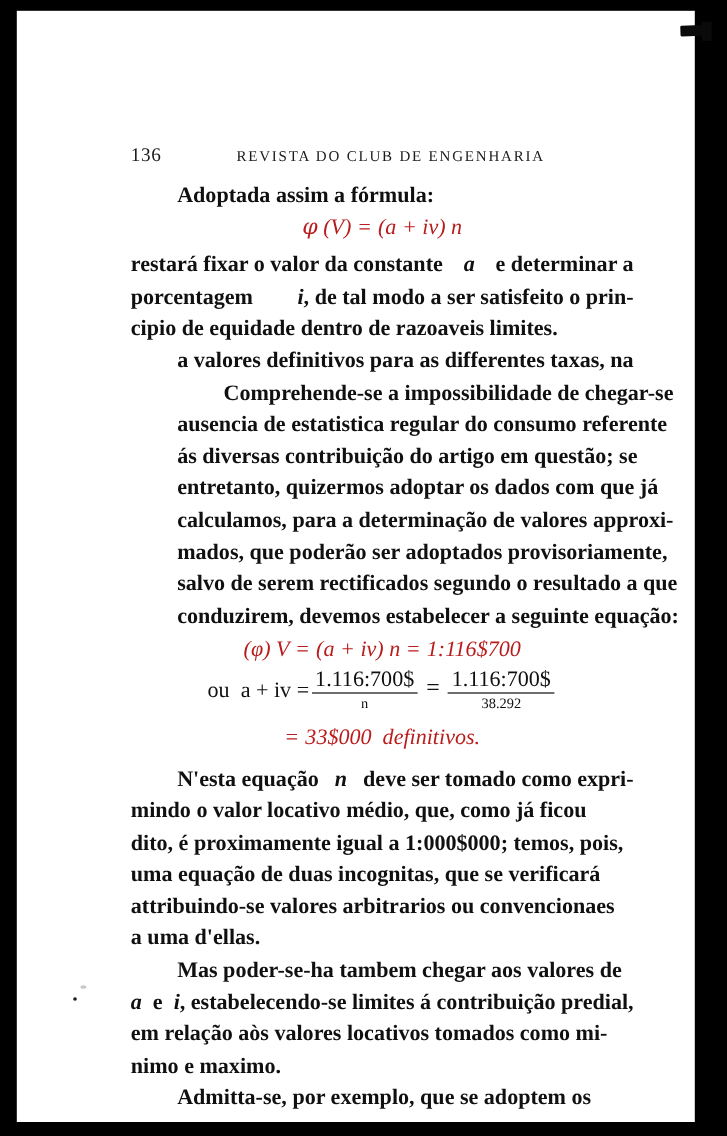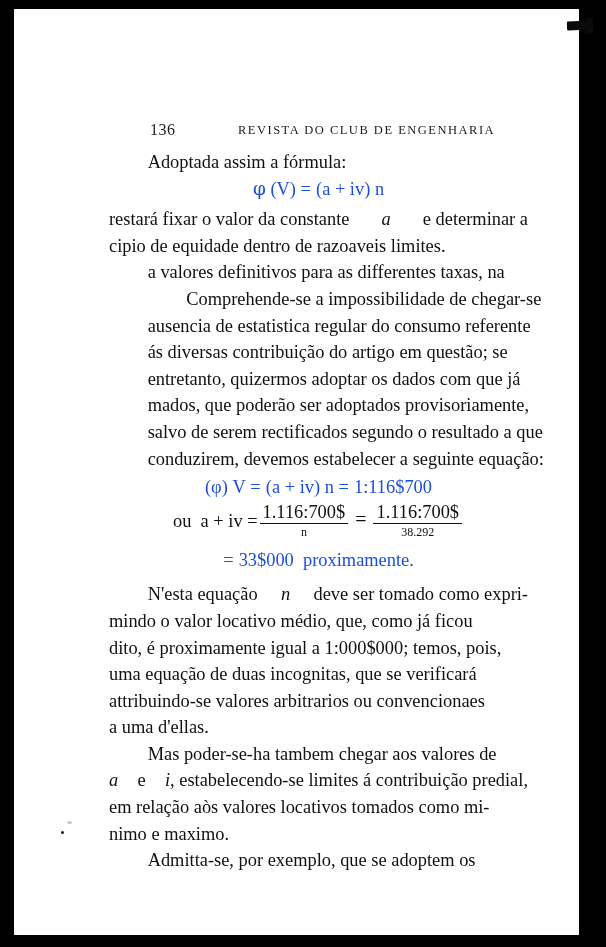--- a/index.html
+++ b/index.html
@@ -64,21 +64,20 @@
   }
 
   
   .runhead {
     position: absolute;
     left: 95px;
     top: 112px;
     width: 420px;
     height: 20px;
     color: #1a1a1a;
-    margin-left: 41px;
   }
   .folio {
     position: absolute;
     left: 0;
     top: 0;
     font-size: 16px;
     letter-spacing: 0.5px;
   }
   .runtitle {
     position: absolute;
@@ -97,20 +96,21 @@
     width: 419px;
     color: #101010;
     font-size: 18.4px;
     line-height: 26.6px;
   }
   .para {
     margin: 0;
     text-align: justify;
     text-align-last: left;
     text-justify: inter-word;
+    font-weight: bold;
   }
   .para.indent { text-indent: 2.1em; }
 
   .line {
     display: block;
     white-space: nowrap;
   }
   
   .j {
     display: flex;
@@ -118,23 +118,24 @@
     white-space: nowrap;
   }
   .j > span { display: inline-block; }
 
   i, .it { font-style: italic; }
 
   
   .math {
     text-align: center;
     white-space: nowrap;
-    color: #1d4ed8;
+    color: #b91c1c;
     font-size: 18.4px;
     line-height: 26.6px;
+    font-style: italic;
   }
   .math .eq { letter-spacing: 0.5px; }
 
   .frac {
     display: inline-block;
     vertical-align: middle;
     text-align: center;
     margin: 0 2px;
     position: relative;
     top: -1px;
@@ -184,38 +185,45 @@
       <div class="math">
         <span class="phi">φ</span><span>&nbsp;</span><span>(V)</span><span>&nbsp;</span><span class="eq">=</span><span>&nbsp;</span><span>(a + iv) n</span>
       </div>
 
       <p class="para" style="margin-top:4px;">
         <span class="j">
           <span>restará fixar o valor da constante</span>
           <span class="it">a</span>
           <span>e determinar a</span>
         </span>
+        <span class="j">
+          <span>porcentagem</span>
+          <span><span class="it">i</span><span>, de tal modo a ser satisfeito o prin-</span></span>
+        </span>
         <span class="line">cipio de equidade dentro de razoaveis limites.</span>
       </p>
 
       <p class="para indent">
         <span class="j">
             <span>a valores definitivos para as differentes taxas, na</span>
           </span>
         <span class="j" style="padding-left:2.1em;">
             <span>Comprehende-se a impossibilidade de chegar-se</span>
           </span>
         <span class="j">
             <span>ausencia de estatistica regular do consumo referente</span>
           </span>
         <span class="j">
             <span>ás diversas contribuição do artigo em questão; se</span>
           </span>
         <span class="j">
             <span>entretanto, quizermos adoptar os dados com que já</span>
+          </span>
+        <span class="j">
+            <span>calculamos, para a determinação de valores approxi-</span>
           </span>
         <span class="j">
             <span>mados, que poderão ser adoptados provisoriamente,</span>
           </span>
         <span class="j">
             <span>salvo de serem rectificados segundo o resultado a que</span>
           </span>
         <span class="j">
             <span>conduzirem, devemos estabelecer a seguinte equação:</span>
           </span>
@@ -236,21 +244,21 @@
           <span class="den">n</span>
         </span>
         <span class="big-eq">=</span>
         <span class="frac">
           <span class="num">1.116:700$</span>
           <span class="den">38.292</span>
         </span>
       </div>
 
       <div class="math" style="margin-top:6px;">
-        <span class="eq">=</span><span>&nbsp;</span><span>33$000</span><span>&nbsp;&nbsp;</span><span>proximamente.</span>
+        <span class="eq">=</span><span>&nbsp;</span><span>33$000</span><span>&nbsp;&nbsp;</span><span>definitivos.</span>
       </div>
 
       <p class="para" style="margin-top:8px;">
         <span class="j" style="padding-left:2.1em;align-items:center;">
           <span>N'esta equação</span>
           <span class="it">n</span>
           <span>deve ser tomado como expri-</span>
         </span>
         <span class="j">
             <span>mindo o valor locativo médio, que, como já ficou</span>

